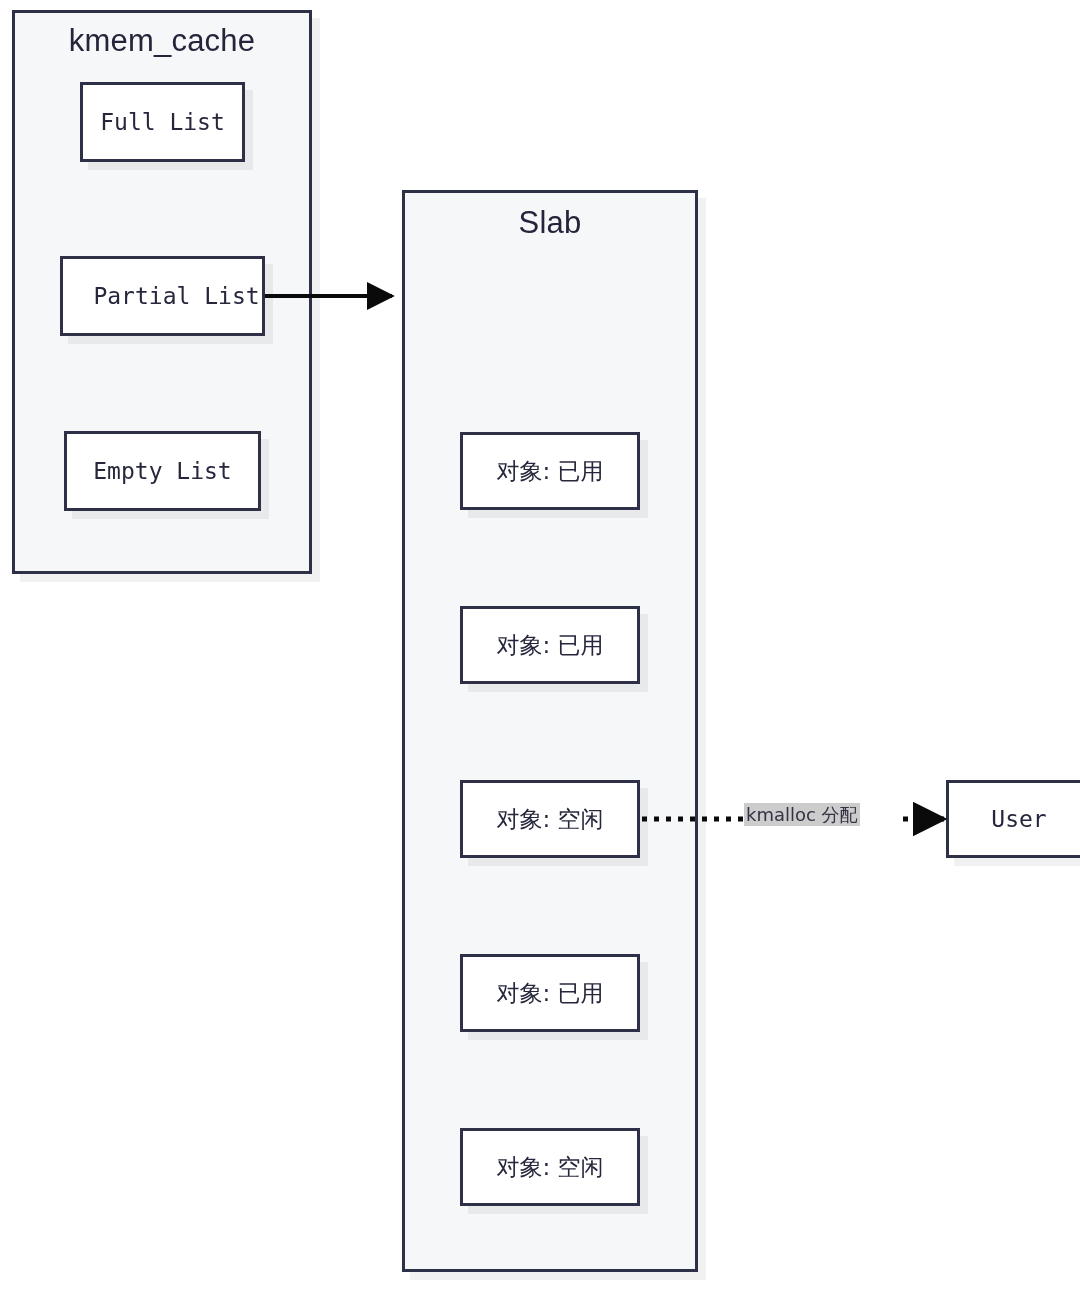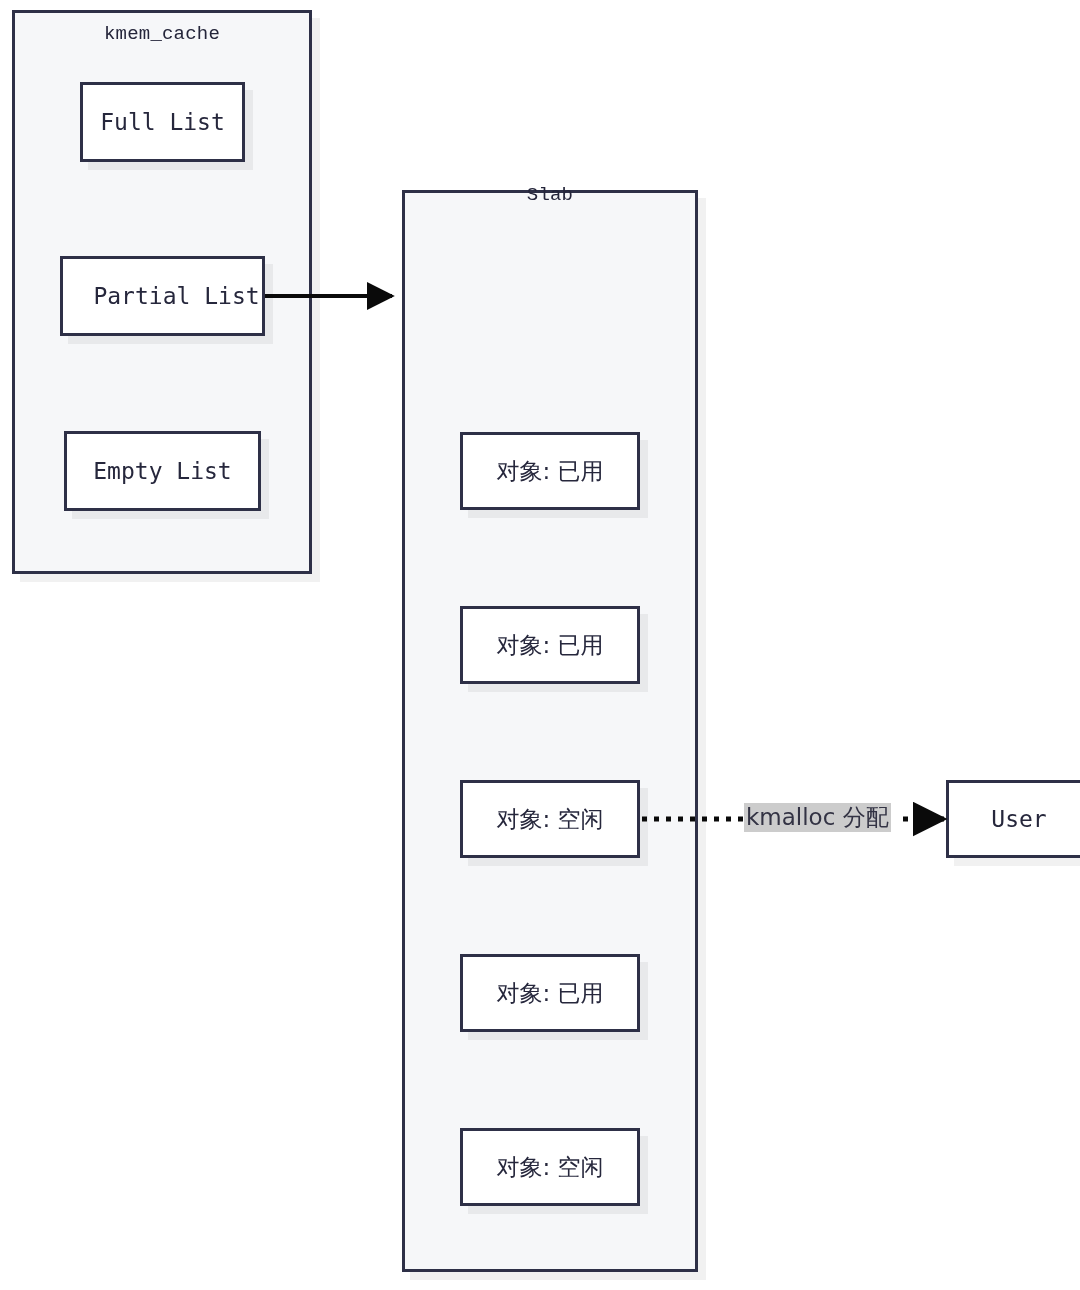--- a/index.html
+++ b/index.html
@@ -25,22 +25,22 @@
     border: 3px solid #2e3047;
     box-sizing: border-box;
     box-shadow: 8px 8px 0 0 rgba(0,0,0,0.055);
   }
   .container-title {
     position: absolute;
     left: 0;
     right: 0;
     text-align: center;
     color: #24253a;
-    font-family: Liberation Mono, monospace;
-    font-size: 19px;
+    font-family: Liberation Sans, sans-serif;
+    font-size: 31px;
     letter-spacing: 0.2px;
     white-space: nowrap;
   }
 
   
   .node {
     position: absolute;
     background: #ffffff;
     border: 3px solid #2e3047;
     box-sizing: border-box;
@@ -71,21 +71,21 @@
     width: 1080px;
     height: 1290px;
     pointer-events: none;
     overflow: visible;
   }
   .edge-label {
     position: absolute;
     background: #cccccc;
     color: #333344;
     font-family: "DejaVu Sans", sans-serif;
-    font-size: 23px;
+    font-size: 18px;
     line-height: 1.18;
     padding: 1px 2px;
     white-space: nowrap;
   }
 </style>
 </head>
 <body>
 
 <div id="canvas">
 
@@ -100,21 +100,21 @@
   <div class="node" style="left:60px; top:256px; width:205px; height:80px;padding-left:28px;">
     <span class="node-label mono">Partial List</span>
   </div>
 
   <div class="node" style="left:64px; top:431px; width:197px; height:80px;">
     <span class="node-label mono">Empty List</span>
   </div>
 
   <div class="container-box" style="left:402px; top:190px; width:296px; height:1082px;">
   </div>
-  <div class="container-title" style="left:402px; top:184px; width:296px;">Slab</div>
+  <div class="container-title" style="left:402px; top:205px; width:296px;">Slab</div>
 
 
   <div class="node" style="left:460px; top:432px; width:180px; height:78px;">
     <span class="node-label sans">对象: 已用</span>
   </div>
 
   <div class="node" style="left:460px; top:606px; width:180px; height:78px;">
     <span class="node-label sans">对象: 已用</span>
   </div>
 

